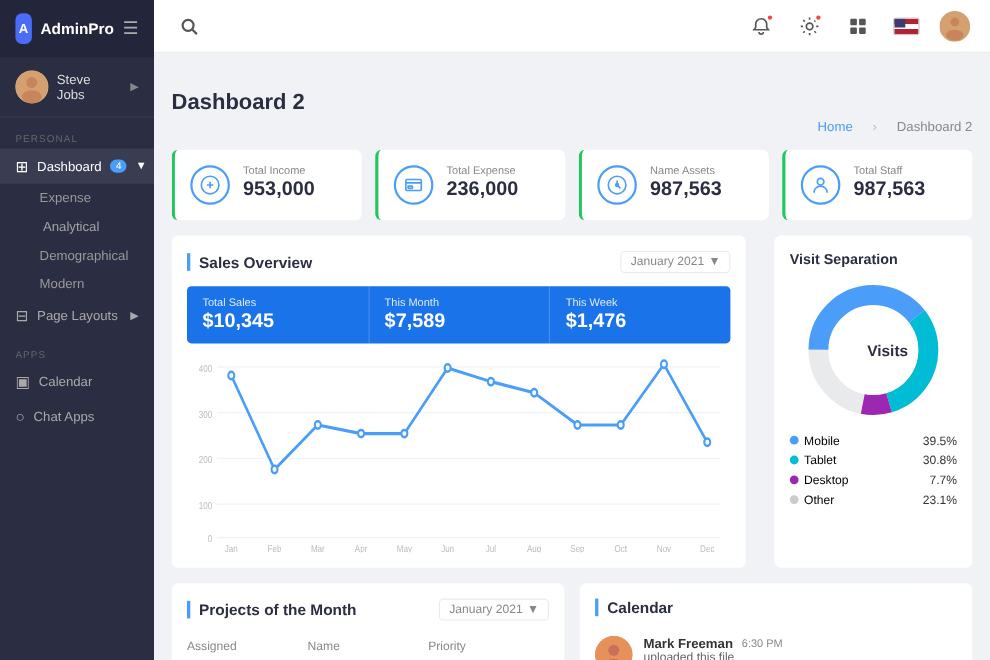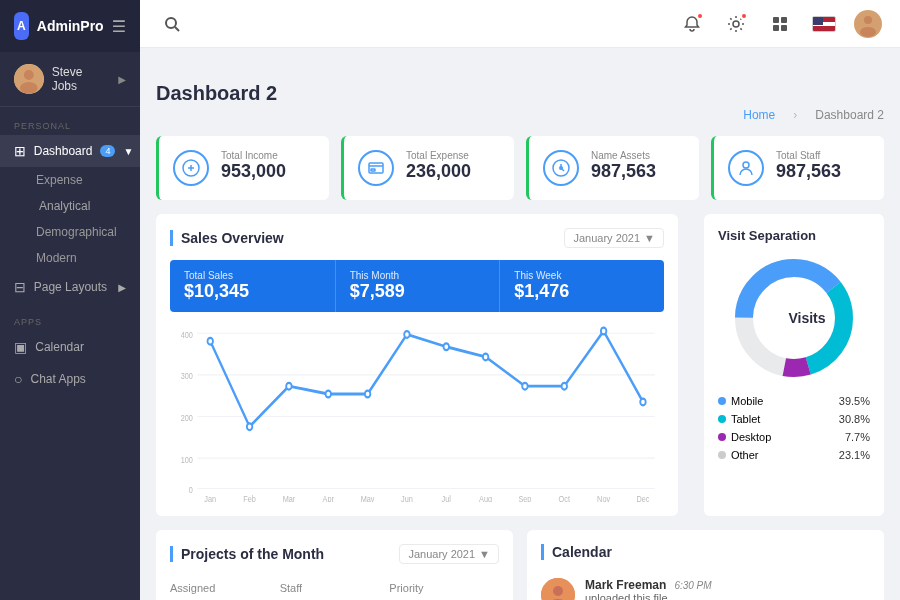--- a/index.html
+++ b/index.html
@@ -254,21 +254,21 @@
       display: flex; gap: 10px; align-items: flex-start;
       padding: 6px 0;
     }
     .activity-avatar {
       width: 34px; height: 34px; border-radius: 50%;
       background: #e8a87c; flex-shrink: 0;
       display: flex; align-items: center; justify-content: center;
       font-size: 12px; font-weight: bold; color: white;
     }
     .activity-name { font-size: 12px; font-weight: 600; color: #333; }
-    .activity-time { font-size: 10px; color: #888; font-style: italic; }
+    .activity-time { font-size: 10px; color: #888; }
     .activity-desc { font-size: 11px; color: #666; }
   </style>
 </head>
 <body>
 
 <div id="sidebar">
   <div id="sidebar-header">
     <div class="sidebar-logo-icon">A</div>
     <span class="sidebar-logo-text">AdminPro</span>
     <span class="sidebar-hamburger">☰</span>
@@ -537,21 +537,21 @@
       <div class="bottom-card">
         <div class="card-header">
           <div class="card-title">Projects of the Month</div>
           <div class="date-picker">
             <span>January 2021</span>
             <span>▼</span>
           </div>
         </div>
         <div class="table-header">
           <span>Assigned</span>
-          <span>Staff</span>
+          <span>Name</span>
           <span>Priority</span>
         </div>
         <div class="table-row-item">
           <span style="display:flex;align-items:center;gap:6px;">
             <svg width="24" height="24" viewBox="0 0 24 24" style="flex-shrink:0">
               <circle cx="12" cy="12" r="12" fill="#88bbff"></circle>
               <circle cx="12" cy="9" r="4" fill="#5599ee"></circle>
               <ellipse cx="12" cy="20" rx="7" ry="4" fill="#5599ee"></ellipse>
             </svg>
             Sunil Joshi

